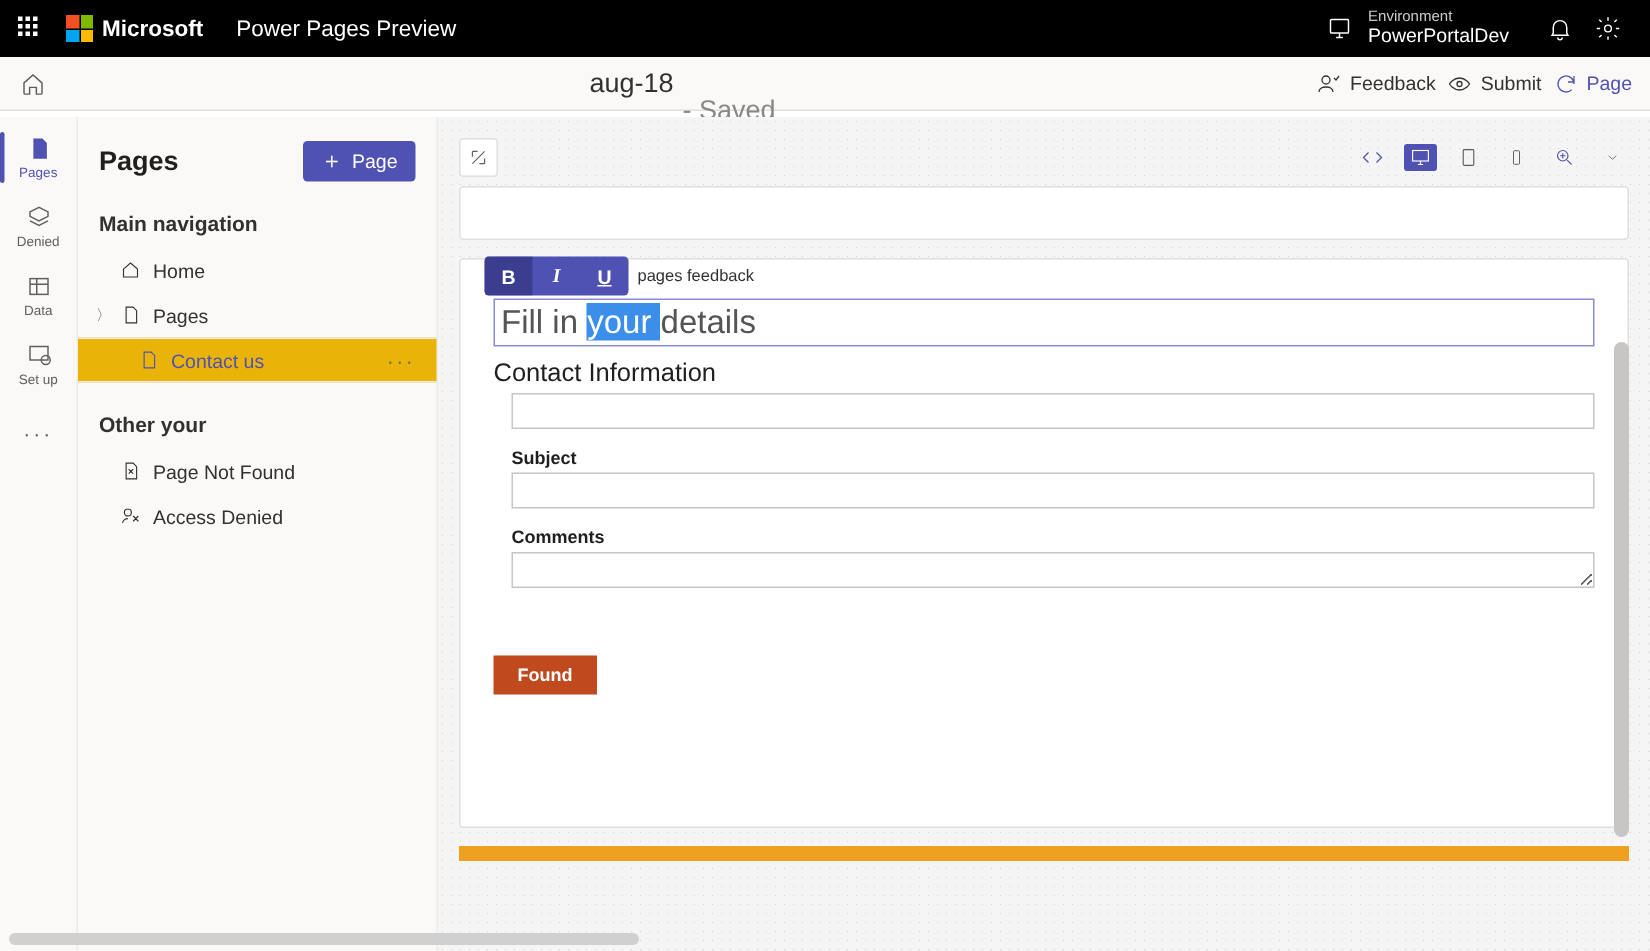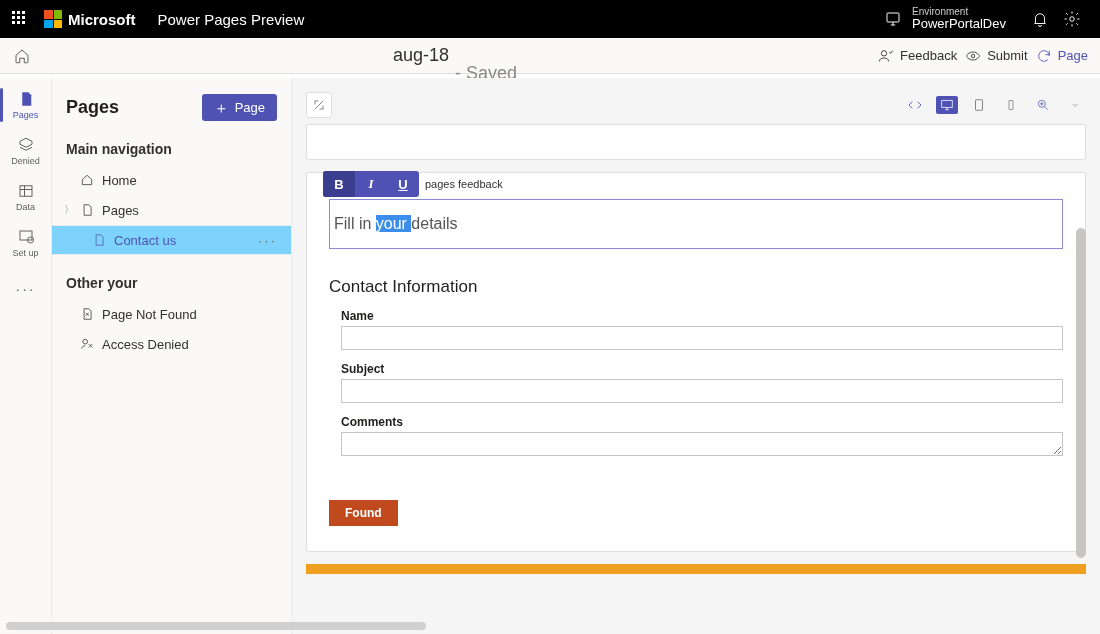--- a/index.html
+++ b/index.html
@@ -41,21 +41,21 @@
 
 
 .side { position: absolute; top: 78px; left: 52px; width: 240px; height: calc(634px - 78px); background: #faf9f8; border-right: 1px solid #edebe9; padding: 16px 0; }
 .side-head { display: flex; align-items: center; justify-content: space-between; padding: 0 14px 14px; }
 .side-head h2 { font-size: 18px; font-weight: 600; color: #201f1e; }
 .btn-page { background: #4f52b2; color: #fff; border: none; border-radius: 3px; padding: 6px 12px; font-size: 13px; display: flex; align-items: center; gap: 6px; cursor: pointer; }
 .section-label { font-size: 14px; font-weight: 600; color: #323130; padding: 6px 14px 8px; }
 .tree-item { display: flex; align-items: center; gap: 8px; height: 30px; padding: 0 14px 0 28px; font-size: 13px; color: #323130; cursor: pointer; position: relative; }
 .tree-item.indent2 { padding-left: 40px; }
 .tree-item .chev { position: absolute; left: 12px; font-size: 10px; color: #605e5c; }
-.tree-item.selected { background: #7dd3fc; color: #4f52b2; border-top:1px solid #edebe9; border-bottom:1px solid #edebe9;align-items:center; }
+.tree-item.selected { background: #eab308; color: #4f52b2; border-top:1px solid #edebe9; border-bottom:1px solid #edebe9;align-items:center; }
 .tree-item .dots { margin-left: auto; color: #605e5c; letter-spacing: 2px; }
 .tree-item svg { width: 14px; height: 14px; }
 
 
 .canvas-wrap { position: absolute; top: 78px; left: 292px; right: 0; bottom: 0; background-image: radial-gradient(#d0d0d0 0.5px, transparent 0.5px); background-size: 6px 6px; background-color: #f5f5f5; padding: 14px; overflow: hidden; }
 .canvas-toolbar { display: flex; align-items: center; justify-content: space-between; margin-bottom: 6px; }
 .ct-left, .ct-right { display: flex; align-items: center; gap: 10px; }
 .ct-btn { width: 26px; height: 26px; display: flex; align-items: center; justify-content: center; background: #fff; border: 1px solid #e1dfdd; border-radius: 3px; cursor: pointer; color: #605e5c; }
 .ct-icon { width: 22px; height: 18px; display:flex; align-items:center; justify-content:center; cursor: pointer; color: #605e5c; }
 .ct-icon.active-dev { color:#4f52b2; }
@@ -63,23 +63,23 @@
 .card { background: #fff; border: 1px solid #e1dfdd; border-radius: 3px; margin-bottom: 12px; }
 .card.spacer { height: 36px; }
 .card.form { padding: 0 22px 22px 22px; position: relative; min-height: 380px; }
 .float-toolbar { position: absolute; top: -2px; left: 16px; display: flex; align-items: center; gap: 6px; }
 .ft-grp { display: flex; background: #4f52b2; border-radius: 3px; overflow: hidden; }
 .ft-btn { width: 32px; height: 26px; display: flex; align-items: center; justify-content: center; color: #fff; font-weight: 700; font-size: 13px; cursor: pointer; }
 .ft-btn.bold { background:#3b3e8f; }
 .ft-btn.u { text-decoration: underline; }
 .ft-btn.i { font-style: italic; font-family: serif; }
 .ft-text { font-size: 11px; color: #323130; }
-.headline-box { border: 1px solid #8a8ad6; padding: 15px 4px; margin-top: 26px; font-size: 16px; font-weight: 400; color: #555; }
+.headline-box { border: 1px solid #8a8ad6; padding: 2px 4px; margin-top: 26px; font-size: 22px; font-weight: 400; color: #555; }
 .headline-box .sel { background:#3b8eea; color:#fff; }
-.subhead { font-size: 17px; font-weight: 400; color: #201f1e; margin-top: 28px; }
+.subhead { font-size: 17px; font-weight: 400; color: #201f1e; margin-top: 8px; }
 .field-label { font-size: 12px; font-weight: 700; color: #201f1e; margin-top: 12px; margin-left: 12px; }
 .field-input { width: calc(100% - 12px); margin-left: 12px; height: 24px; border: 1px solid #c8c6c4; margin-top: 3px; padding: 2px 4px; font-size: 13px; }
 .field-input.ta { height: 24px; resize: both; }
 .submit { background: #c0392b; background: #b9451f; background:#c1481f; background:#c0491d; color: #fff; border: none; padding: 6px 16px; font-size: 12px; font-weight: 600; margin-top: 40px; cursor:pointer; }
 .orange-bar { height: 10px; background: #f0a020; margin-top: 10px; }
 .scroll-thumb { position:absolute; right:14px; top:150px; width:10px; height:330px; background:#c8c6c4; border-radius:5px; }
 .bottom-scroll { position:absolute; left:0; bottom:4px; height:8px; width:420px; background:#d0d0d0; border-radius:4px; margin-left:6px; }
 
 svg { stroke: currentColor; fill: none; stroke-width: 1.3; }
 </style>
@@ -298,21 +298,20 @@
       </div>
       <span class="ft-text">pages feedback</span>
     </div>
 
     <div class="headline-box">
       <span>Fill in </span><span class="sel">your </span><span>details</span>
     </div>
 
     <div class="subhead">Contact Information</div>
 
-    <div class="field-label">Name</div>
     <input class="field-input" value="" style="">
 
     <div class="field-label">Subject</div>
     <input class="field-input" value="" style="">
 
     <div class="field-label">Comments</div>
     <textarea class="field-input ta" style=""></textarea>
 
     <button class="submit">Found</button>
   </div>

